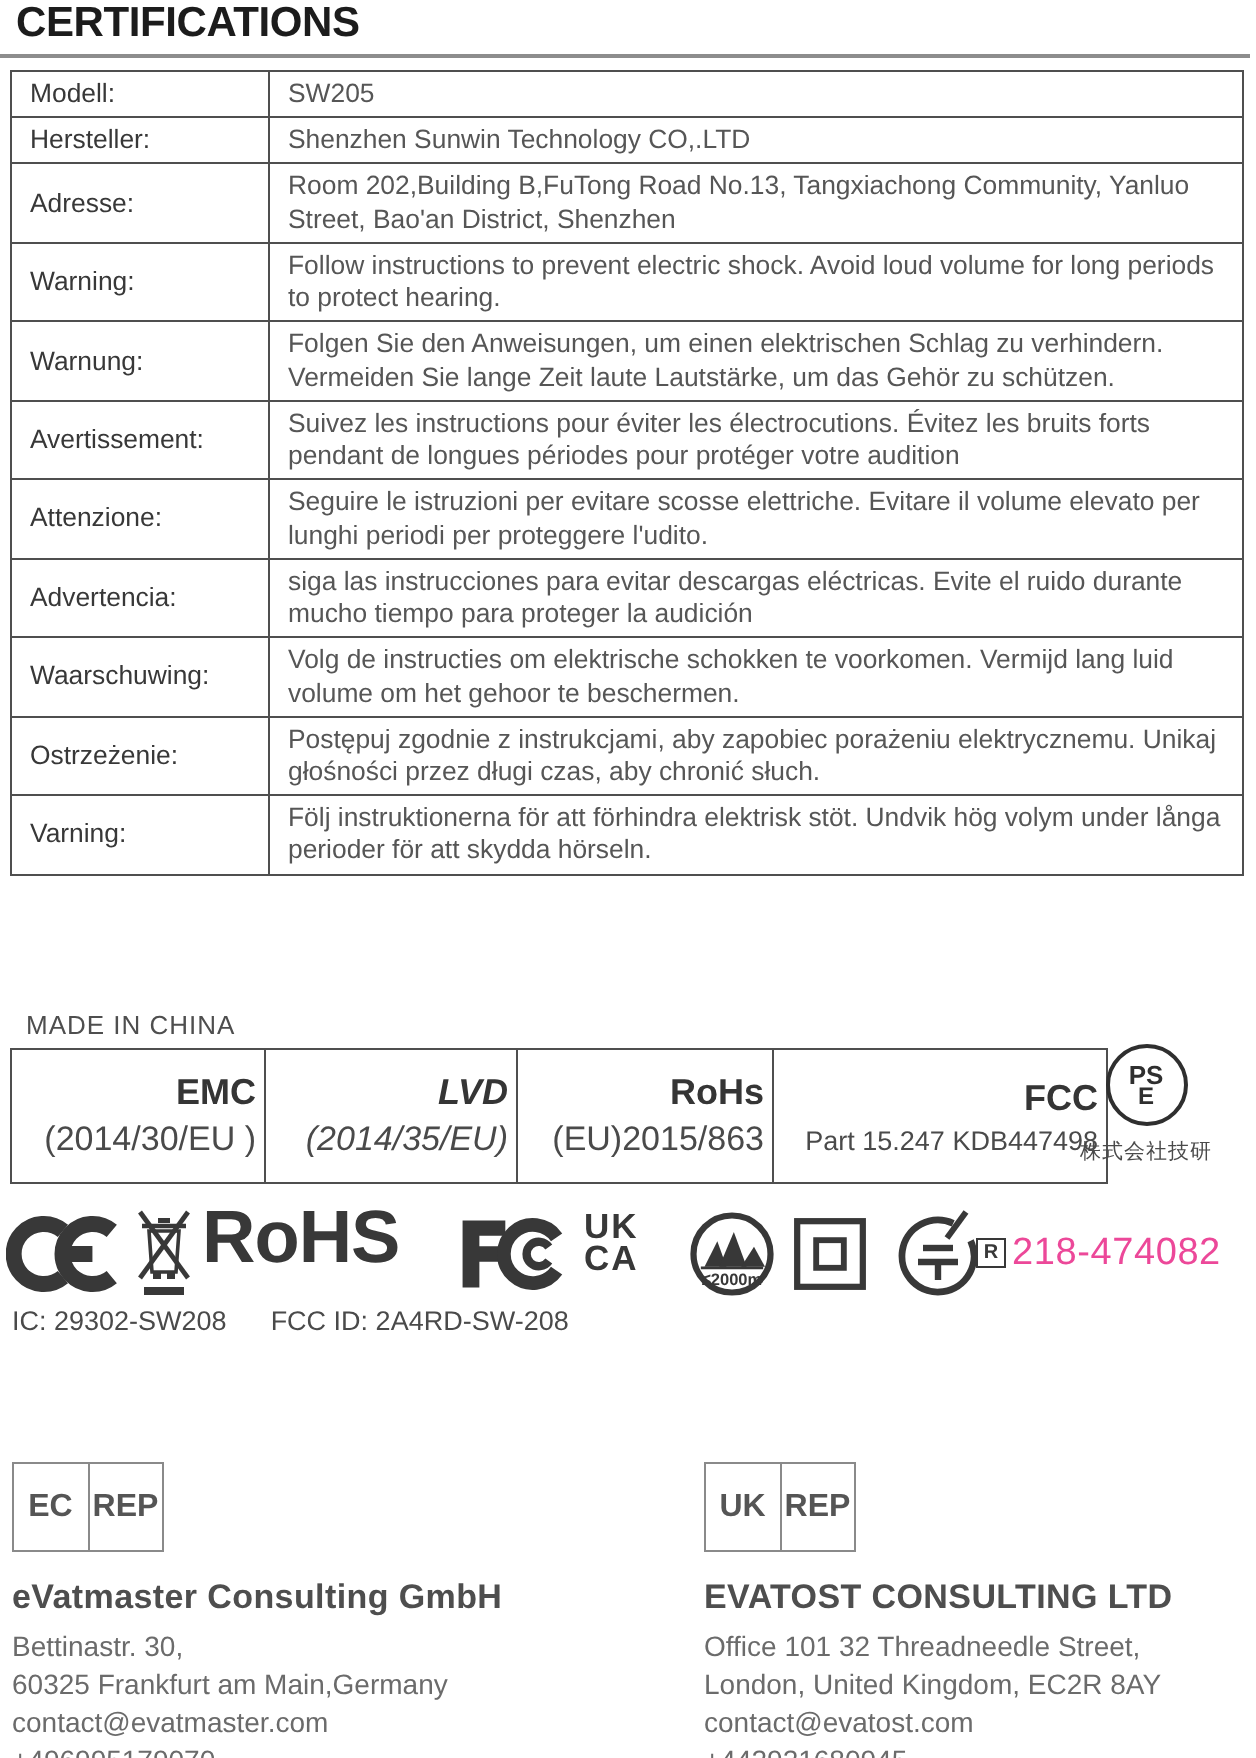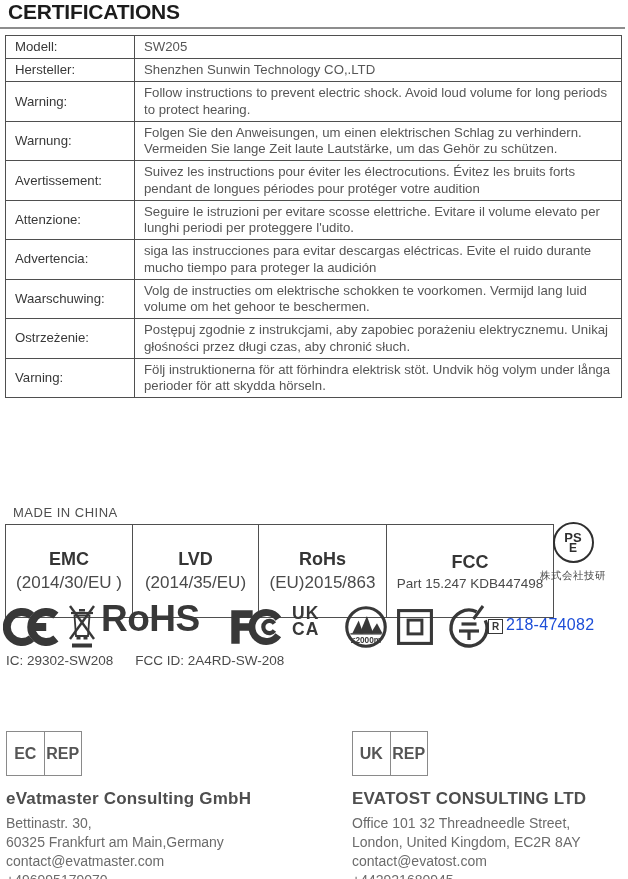--- a/index.html
+++ b/index.html
@@ -24,22 +24,22 @@
   }
   .info-table td.lbl{width:110px;color:#383838;}
   .info-table td.val{color:#565656;}
   
   .made-in{position:absolute;left:13px;top:505px;font-size:13px;color:#4e4e4e;letter-spacing:0.5px;}
   
   .standards-table{
     position:absolute;left:5px;top:524px;border-collapse:collapse;table-layout:fixed;
   }
   .standards-table td{
-    border:1px solid #4f4f4f;text-align:center;vertical-align:middle;
-    height:64px;padding:14px 4px;
+    border:1px solid #4f4f4f;text-align:right;vertical-align:middle;
+    height:64px;padding:1px 4px;
   }
   .std-name{font-size:18px;font-weight:700;color:#353535;}
   .std-detail{font-size:17px;color:#4a4a4a;margin-top:3px;}
   
   .pse-block{position:absolute;left:538px;top:522px;width:70px;text-align:center;}
   .pse-circle{
     width:37px;height:37px;border:2.4px solid #2f2f2f;border-radius:50%;
     margin:0 auto;display:flex;flex-direction:column;align-items:center;justify-content:center;
     font-weight:700;color:#2f2f2f;line-height:0.85;
   }
@@ -50,21 +50,21 @@
   .marks-row{position:absolute;left:0;top:602px;width:628px;height:52px;}
   .mark{position:absolute;}
   .rohs-text{left:101px;top:-4px;font-size:37px;font-weight:700;color:#383838;letter-spacing:-0.5px;}
   .ukca{left:292px;top:3px;font-weight:800;font-size:17.5px;line-height:0.92;color:#383838;letter-spacing:1px;text-align:left;}
   .ukca span{display:block;}
   .r-box{
     left:488px;top:17px;width:13px;height:13px;border:1.6px solid #383838;
     display:flex;align-items:center;justify-content:center;
     font-size:10px;font-weight:700;color:#383838;
   }
-  .reg-num{left:506px;top:14px;font-size:16px;color:#1d4ed8;letter-spacing:0.3px;}
+  .reg-num{left:506px;top:14px;font-size:19px;color:#ec4899;letter-spacing:0.3px;}
   
   .ids-line{position:absolute;left:6px;top:653px;font-size:13.5px;color:#4a4a4a;}
   .ids-line span{margin-right:22px;}
   
   .rep-col{position:absolute;top:731px;width:300px;}
   .rep-col.eu{left:6px;}
   .rep-col.uk{left:352px;}
   .rep-box{
     display:flex;width:76px;height:45px;border:1.5px solid #8a8a8a;box-sizing:border-box;
   }
@@ -90,20 +90,24 @@
     <tbody>
       <tr>
           <td class="lbl">Modell:</td>
           <td class="val">SW205</td>
         </tr>
       <tr>
           <td class="lbl">Hersteller:</td>
           <td class="val">Shenzhen Sunwin Technology CO,.LTD</td>
         </tr>
       <tr>
+          <td class="lbl">Adresse:</td>
+          <td class="val">Room 202,Building B,FuTong Road No.13, Tangxiachong Community, Yanluo Street, Bao'an District, Shenzhen</td>
+        </tr>
+      <tr>
           <td class="lbl">Warning:</td>
           <td class="val">Follow instructions to prevent electric shock. Avoid loud volume for long periods to protect hearing.</td>
         </tr>
       <tr>
           <td class="lbl">Warnung:</td>
           <td class="val">Folgen Sie den Anweisungen, um einen elektrischen Schlag zu verhindern. Vermeiden Sie lange Zeit laute Lautstärke, um das Gehör zu schützen.</td>
         </tr>
       <tr>
           <td class="lbl">Avertissement:</td>
           <td class="val">Suivez les instructions pour éviter les électrocutions. Évitez les bruits forts pendant de longues périodes pour protéger votre audition</td>
@@ -133,21 +137,21 @@
 
   <div class="made-in">MADE IN CHINA</div>
 
   <table class="standards-table">
     <tbody>
       <tr>
         <td style="width:118px;">
           <div class="std-name">EMC</div>
           <div class="std-detail">(2014/30/EU )</div>
         </td>
-        <td style="width:117px;">
+        <td style="width:117px;font-style:italic;">
           <div class="std-name">LVD</div>
           <div class="std-detail">(2014/35/EU)</div>
         </td>
         <td style="width:119px;">
           <div class="std-name">RoHs</div>
           <div class="std-detail">(EU)2015/863</div>
         </td>
         <td style="width:158px;">
           <div class="std-name">FCC</div>
           <div class="std-detail" style="font-size:13.5px;">Part 15.247 KDB447498</div>

